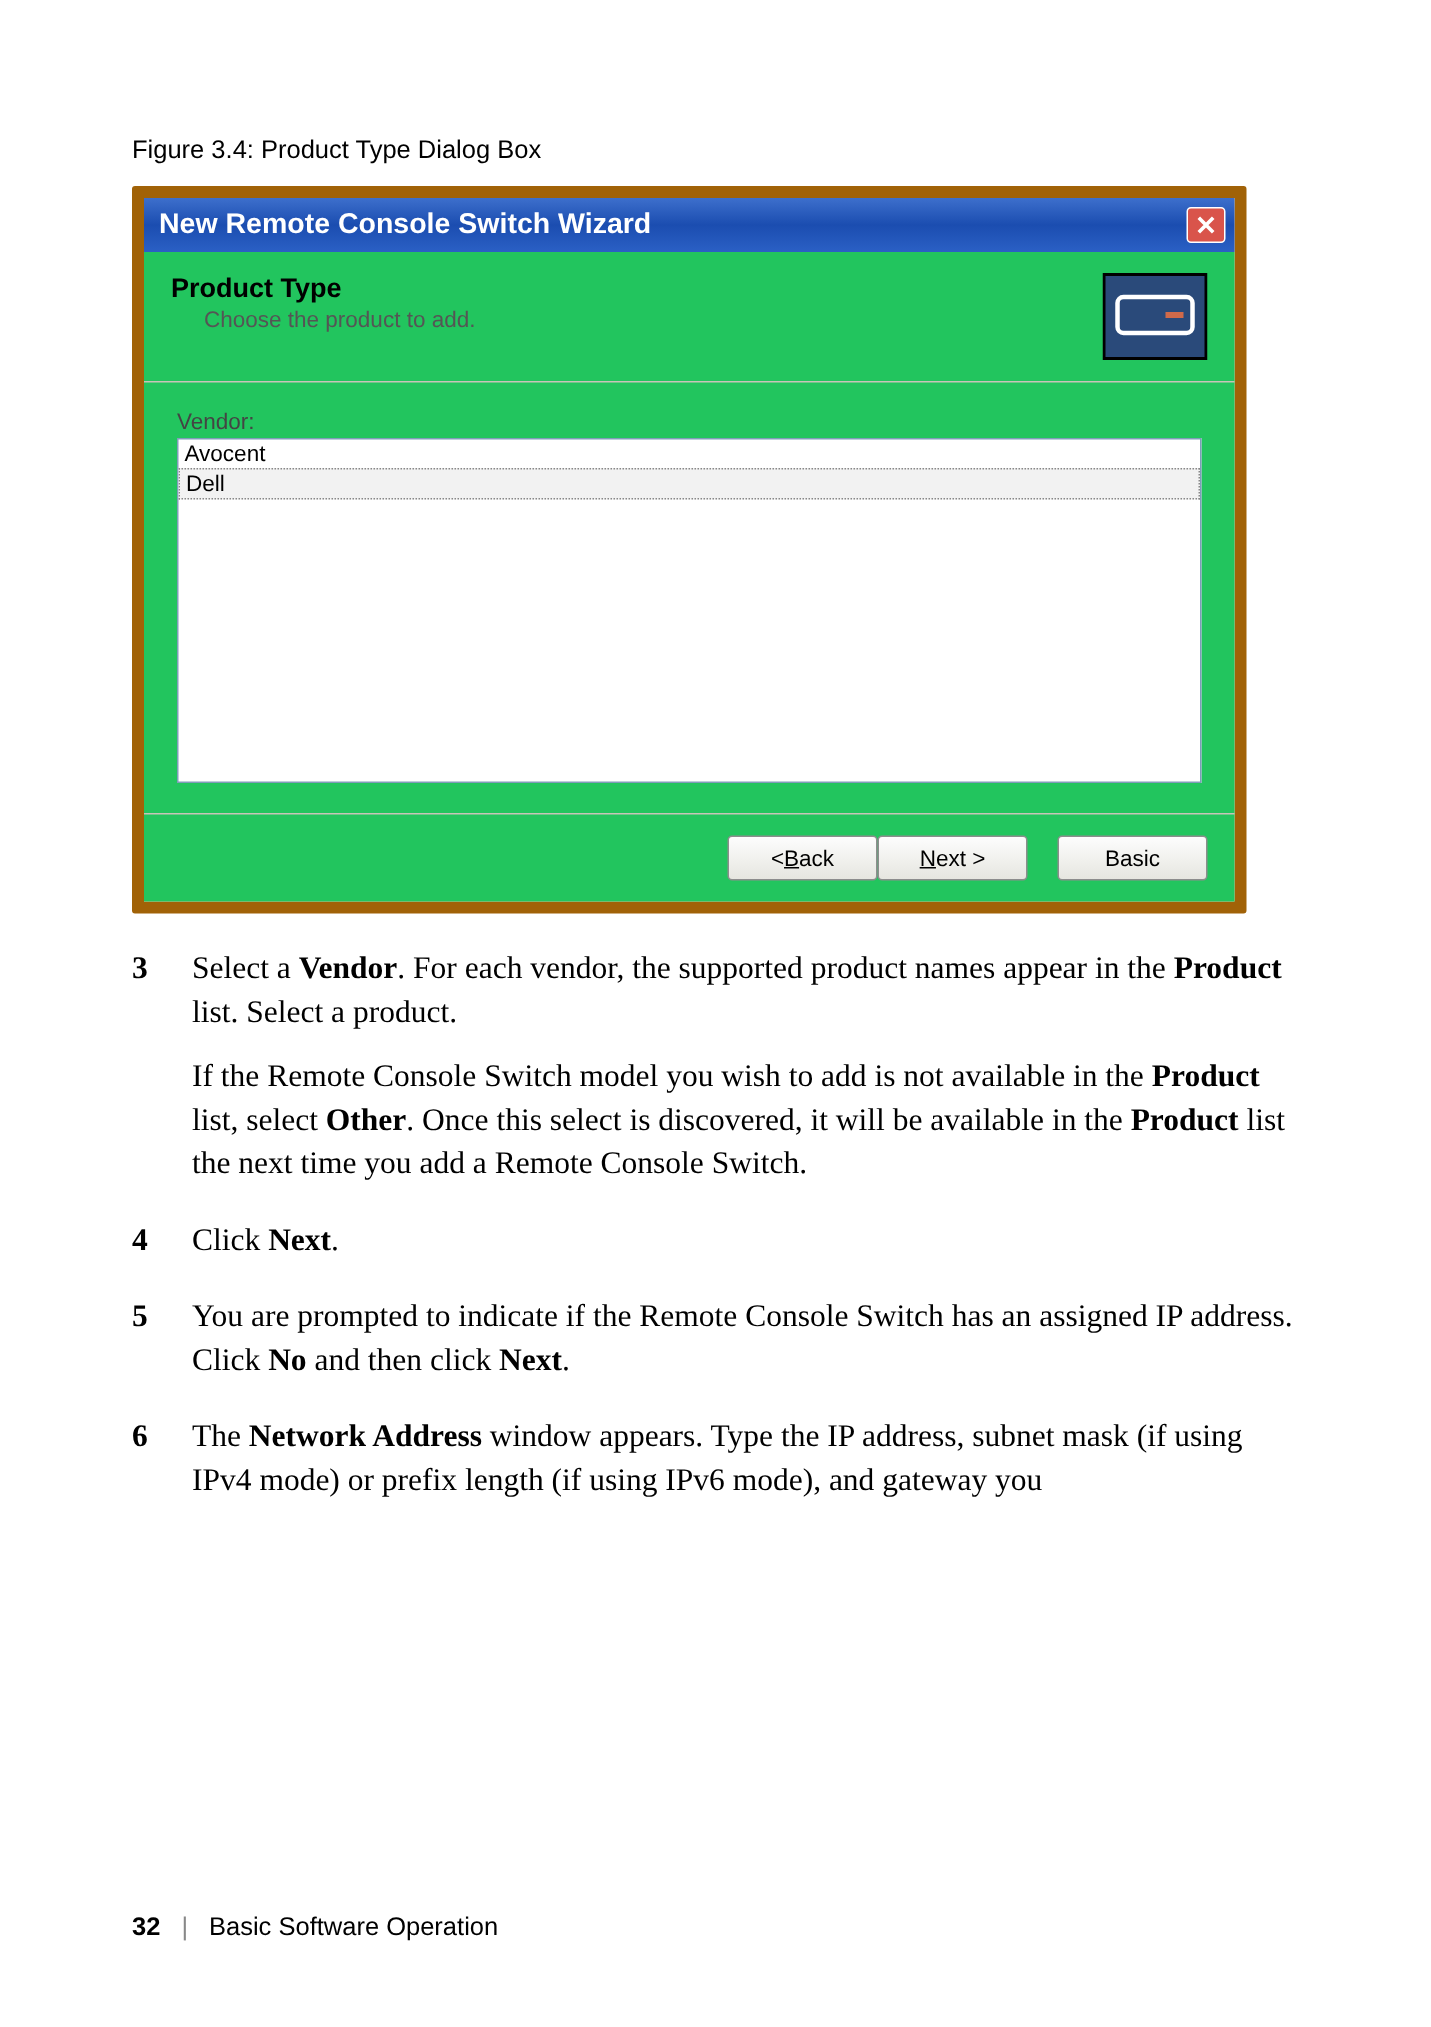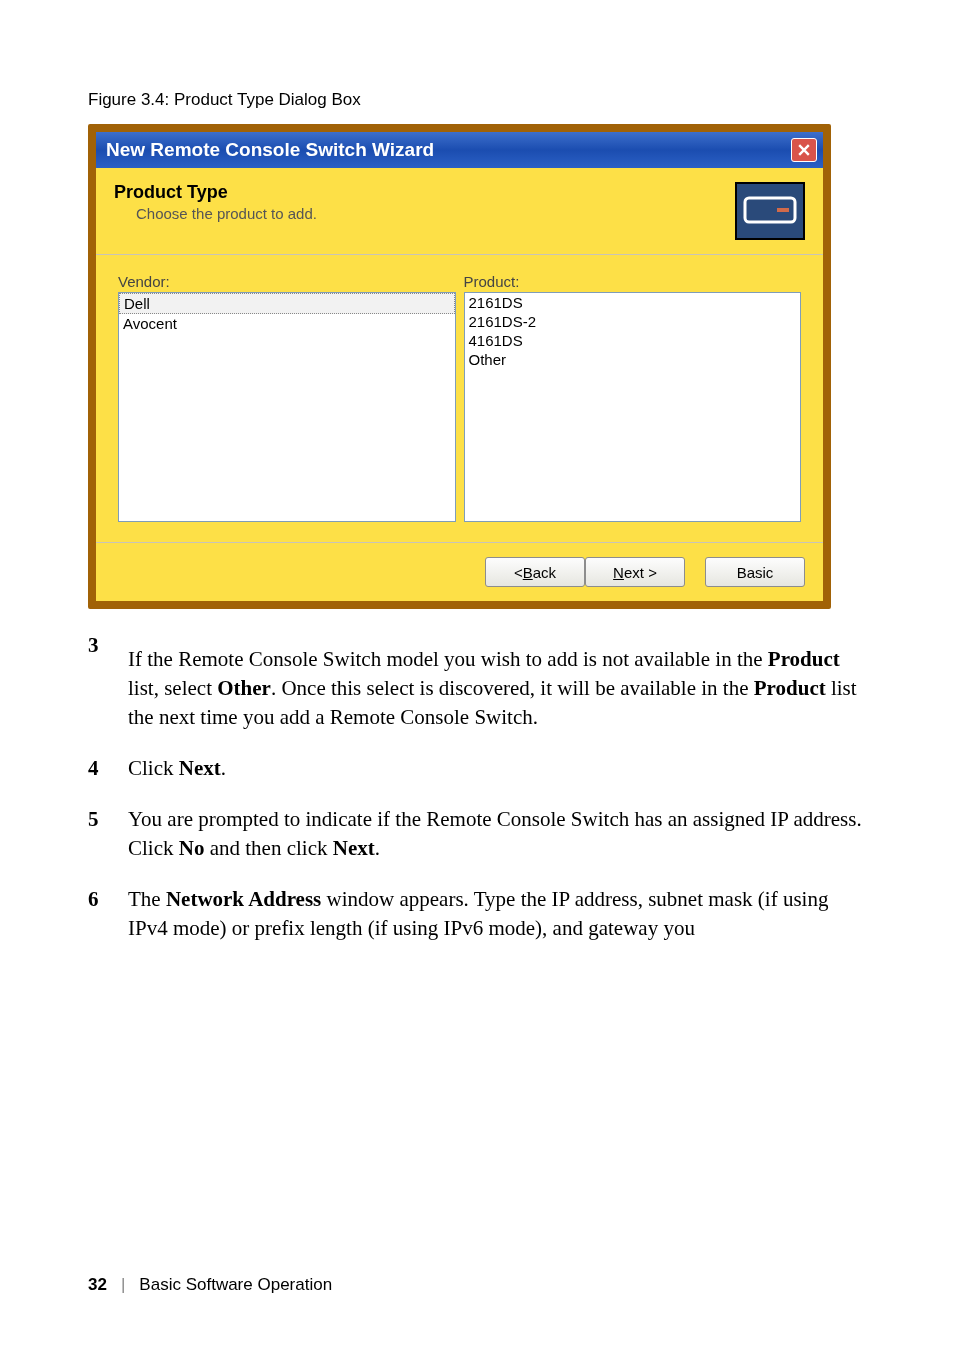--- a/index.html
+++ b/index.html
@@ -7,21 +7,21 @@
   .page { padding: 90px 88px 40px 88px; }
 
   .figcaption { font-weight: normal; font-size: 17px; margin-bottom: 14px; }
 
   .dialog-frame { border: 8px solid #a16207; border-radius: 2px; width: 743px; }
   .titlebar { height: 36px; background: linear-gradient(180deg,#3d6fcc 0%,#1b4db0 50%,#2b60c5 100%); display: flex; align-items: center; padding: 0 6px 0 10px; }
   .titlebar .title { font-weight: bold; font-size: 19px; color: #ffffff; flex: 1; }
   .closebtn { width: 26px; height: 24px; background:#d9544b; border:1px solid #ffffff; border-radius: 3px; display:flex; align-items:center; justify-content:center; color:#ffffff; font-weight:bold; font-size:15px; }
   .closebtn svg { display:block; }
 
-  .dialog-body { background:#fde047; }
+  .dialog-body { background:#22c55e; }
   .hdr-row { display:flex; justify-content:space-between; padding: 14px 18px 8px 18px; }
   .hdr-left { }
   .hdr-title { font-weight:bold; font-size:18px; }
   .hdr-sub { font-size:15px; color:#555; margin-left:22px; margin-top:2px; }
   .hdr-icon { width:70px; height:58px; }
   .hdr-icon svg { width:70px; height:58px; }
 
   .divider-line { border-top: 1px solid #c8c4b8; margin: 6px 0 0 0; }
   .content-area { padding: 18px 22px 20px 22px; }
   .instruction { font-size:15px; color:#444; margin-bottom: 18px; }
@@ -84,31 +84,22 @@
             <rect x="42" y="26" width="12" height="4" fill="#d06a4a"></rect>
           </svg>
         </div>
       </div>
       <div class="divider-line"></div>
       <div class="content-area">
         <div class="lists-row">
           <div class="list-col">
             <div class="list-label">Vendor:</div>
             <div class="listbox" id="vendor-list">
+                  <div class="item">Avocent</div>
                   <div class="item selected">Dell</div>
-                  <div class="item">Avocent</div>
-                </div>
-          </div>
-          <div class="list-col">
-            <div class="list-label">Product:</div>
-            <div class="listbox" id="product-list">
-                  <div class="item">2161DS</div>
-                  <div class="item">2161DS-2</div>
-                  <div class="item">4161DS</div>
-                  <div class="item">Other</div>
                 </div>
           </div>
         </div>
       </div>
       <div class="btnbar">
         <div class="winbtn">
           <span>&lt; </span>
               <span class="underline-letter">B</span>
               <span>ack</span>
         </div>
@@ -118,20 +109,21 @@
         </div>
         <div class="winbtn gap">Basic</div>
       </div>
     </div>
   </div>
 
   <div class="bodytext" id="steps">
         <div class="step">
           <div class="num">3</div>
           <div class="txt">
+            <div><span>Select a </span><span class="bold">Vendor</span><span>. For each vendor, the supported product names appear in the </span><span class="bold">Product</span><span> list. Select a product.</span></div>
             <div class="sub"><span>If the Remote Console Switch model you wish to add is not available in the </span><span class="bold">Product</span><span> list, select </span><span class="bold">Other</span><span>. Once this select is discovered, it will be available in the </span><span class="bold">Product</span><span> list the next time you add a Remote Console Switch.</span></div>
           </div>
         </div>
         <div class="step">
           <div class="num">4</div>
           <div class="txt">
             <div><span>Click </span><span class="bold">Next</span><span>.</span></div>
           </div>
         </div>
         <div class="step">

